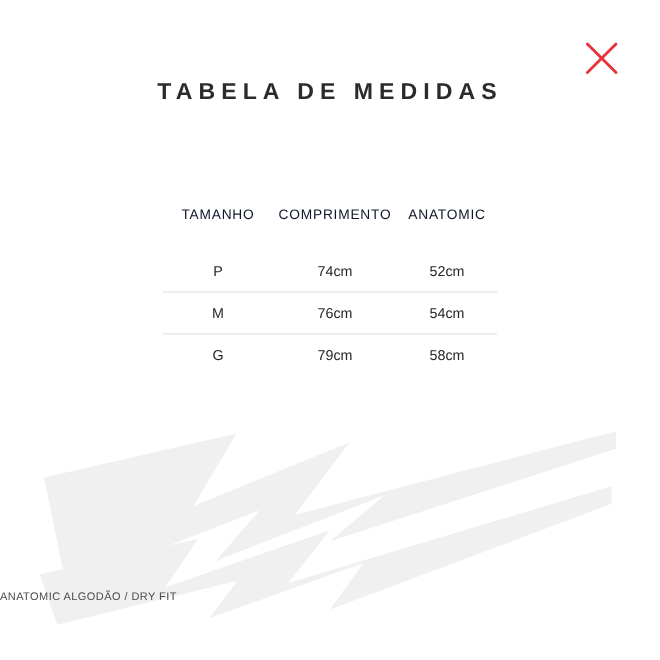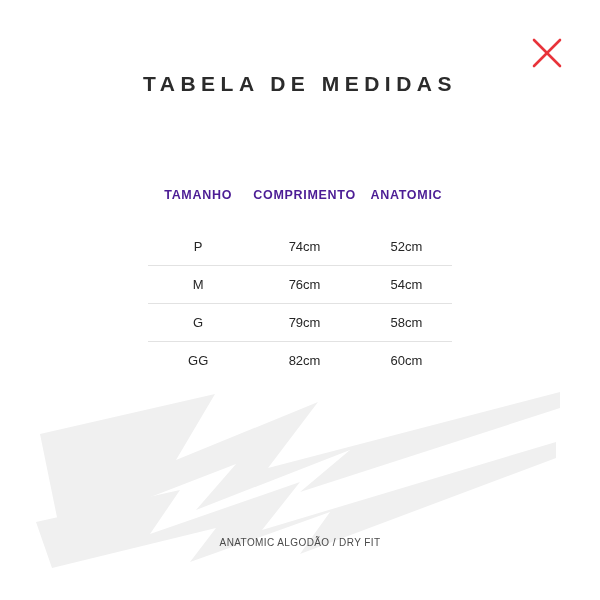--- a/index.html
+++ b/index.html
@@ -63,22 +63,22 @@
   #size-table {
     position: absolute;
     top: 188px;
     left: 148px;
     width: 304px;
     border-collapse: collapse;
     z-index: 10;
   }
   #size-table th {
     font-size: 12.5px;
-    font-weight: bold;
-    color: #4c1d95;
+    font-weight: normal;
+    color: #0f172a;
     letter-spacing: 0.7px;
     padding: 0 0 26px 0;
     text-align: center;
   }
   #size-table td {
     font-size: 13px;
     color: #262626;
     text-align: center;
     padding: 11px 0 11px 0;
     border-top: 1px solid #e2e2e2;
@@ -91,21 +91,21 @@
   }
   #size-table col.c-size { width: 33%; }
   #size-table col.c-len  { width: 37%; }
   #size-table col.c-wid  { width: 30%; }
   
   #footer-note {
     position: absolute;
     bottom: 52px;
     left: 0;
     width: 600px;
-    text-align: center;
+    text-align: left;
     font-size: 10px;
     color: #4a4a4a;
     letter-spacing: 0.4px;
     z-index: 10;
   }
 </style>
 </head>
 <body>
 
 <div id="modal">
@@ -148,23 +148,18 @@
       <tr>
         <td>M</td>
         <td>76cm</td>
         <td>54cm</td>
       </tr>
       <tr>
         <td>G</td>
         <td>79cm</td>
         <td>58cm</td>
       </tr>
-      <tr>
-        <td>GG</td>
-        <td>82cm</td>
-        <td>60cm</td>
-      </tr>
     </tbody>
   </table>
 
   <div id="footer-note">ANATOMIC ALGODÃO / DRY FIT</div>
 
 </div>
 
 </body></html>

